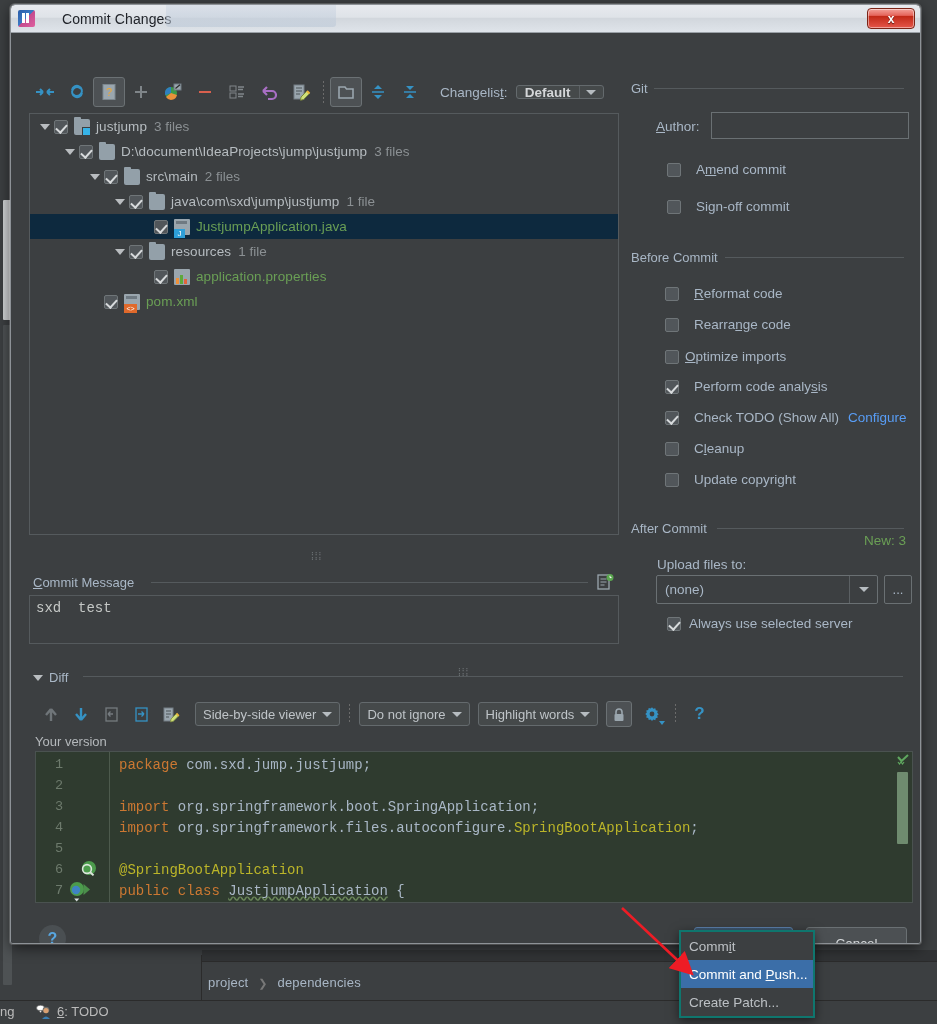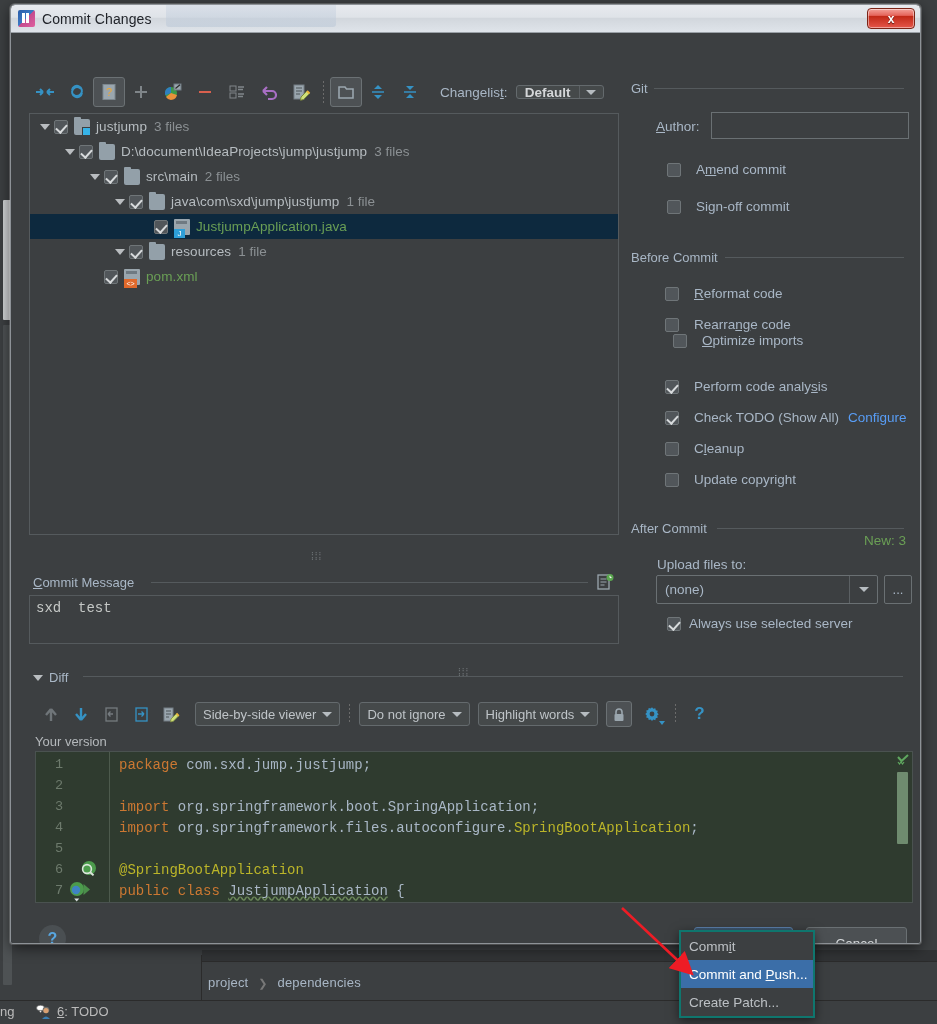--- a/index.html
+++ b/index.html
@@ -69,20 +69,21 @@
     border-radius:5px 5px 3px 3px;
     box-shadow: 0 0 0 1px rgba(255,255,255,.18), 0 4px 14px rgba(0,0,0,.55);
     overflow:hidden;
   }
   .titlebar {
     position:relative; height:28px;
     background: linear-gradient(to bottom, #e7eaee 0%, #dfe3e8 45%, #d2d7dd 50%, #dfe4ea 100%);
     border-bottom:1px solid #9aa0a6;
     display:flex; align-items:center;
     border-radius:4px 4px 0 0;
+    gap:20px;
   }
   .title-ic {
     width:17px; height:17px; margin-left:7px; margin-right:7px;
     background: linear-gradient(135deg,#2a5ca8 0%, #3c79c4 48%, #c24b8e 49%, #e0609f 100%);
     border-radius:2px; position:relative; flex:none;
   }
   .title-ic:after {
     content:""; position:absolute; left:4px; top:3px; width:3px; height:10px;
     background:#fff; box-shadow: 4px 0 0 #fff;
   }
@@ -482,20 +483,26 @@
         </div>
         <div class="tree-row" style="padding-left: 81px;">
           <span class="tw">
             <span class="tri"></span>
           </span>
           <span class="cb on"></span>
           <span class="ic ic-folder"></span>
           <span class="t-name folder">resources</span>
           <span class="t-count">1 file</span>
         </div>
+        <div class="tree-row" style="padding-left: 106px;">
+          <span class="tw"></span>
+          <span class="cb on"></span>
+          <span class="ic ic-prop"></span>
+          <span class="t-name new">application.properties</span>
+        </div>
         <div class="tree-row" style="padding-left: 56px;">
           <span class="tw"></span>
           <span class="cb on"></span>
           <span class="ic ic-xml"></span>
           <span class="t-name new">pom.xml</span>
         </div>
       </div>
     <div class="new-count">New: 3</div>
     <div class="grip" style="left:300px; top:522px;">⁞⁞⁞</div>
 
@@ -533,21 +540,21 @@
     <div class="sect-line" style="left:714px; top:224px; width:179px;"></div>
 
     <div style="position:absolute; left:654px; top:253px; display:flex; align-items:center; gap:9px;">
       <span class="cb"></span>
       <span style="color:#a9b7c6; font-size:13.5px;"><u>R</u>eformat code</span>
     </div>
     <div style="position:absolute; left:654px; top:284px; display:flex; align-items:center; gap:9px;">
       <span class="cb"></span>
       <span style="color:#a9b7c6; font-size:13.5px;">Rearra<u>ng</u>e code</span>
     </div>
-    <div style="position:absolute; left:654px; top:300px; display:flex; align-items:center; gap:9px;margin-left:8px;">
+    <div style="position:absolute; left:654px; top:316px; display:flex; align-items:center; ">
       <span class="cb"></span>
       <span style="color:#a9b7c6; font-size:13.5px;"><u>O</u>ptimize imports</span>
     </div>
     <div style="position:absolute; left:654px; top:346px; display:flex; align-items:center; gap:9px;">
       <span class="cb on"></span>
       <span style="color:#a9b7c6; font-size:13.5px;">Perform code analy<u>s</u>is</span>
     </div>
     <div style="position:absolute; left:654px; top:377px; display:flex; align-items:center; gap:9px;">
       <span class="cb on"></span>
       <span style="color:#a9b7c6; font-size:13.5px;">Check TODO (Show All)</span>

